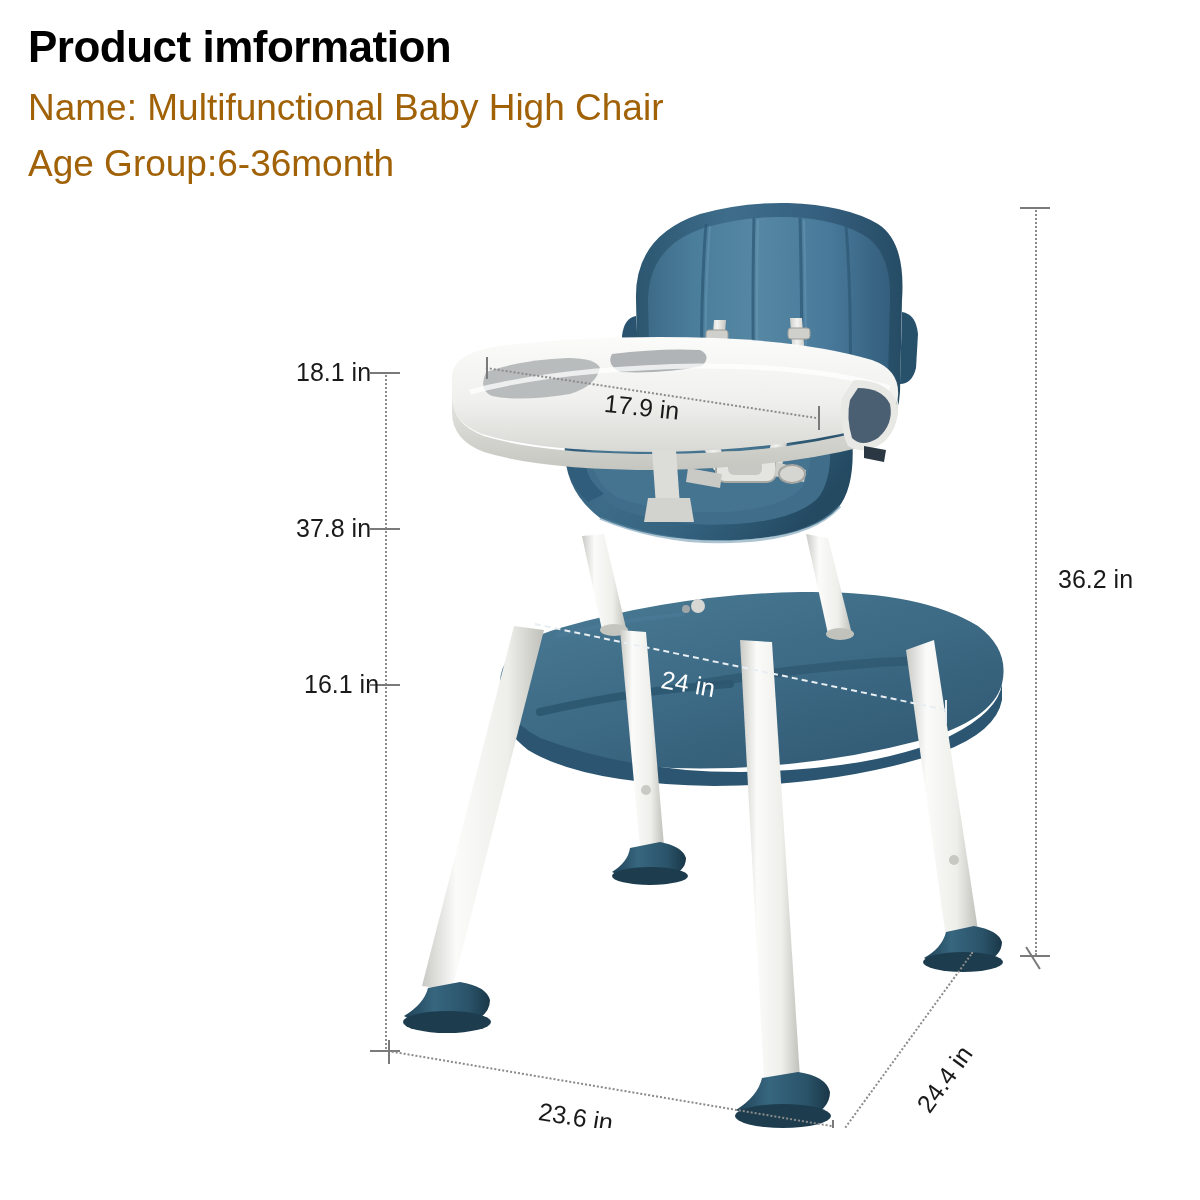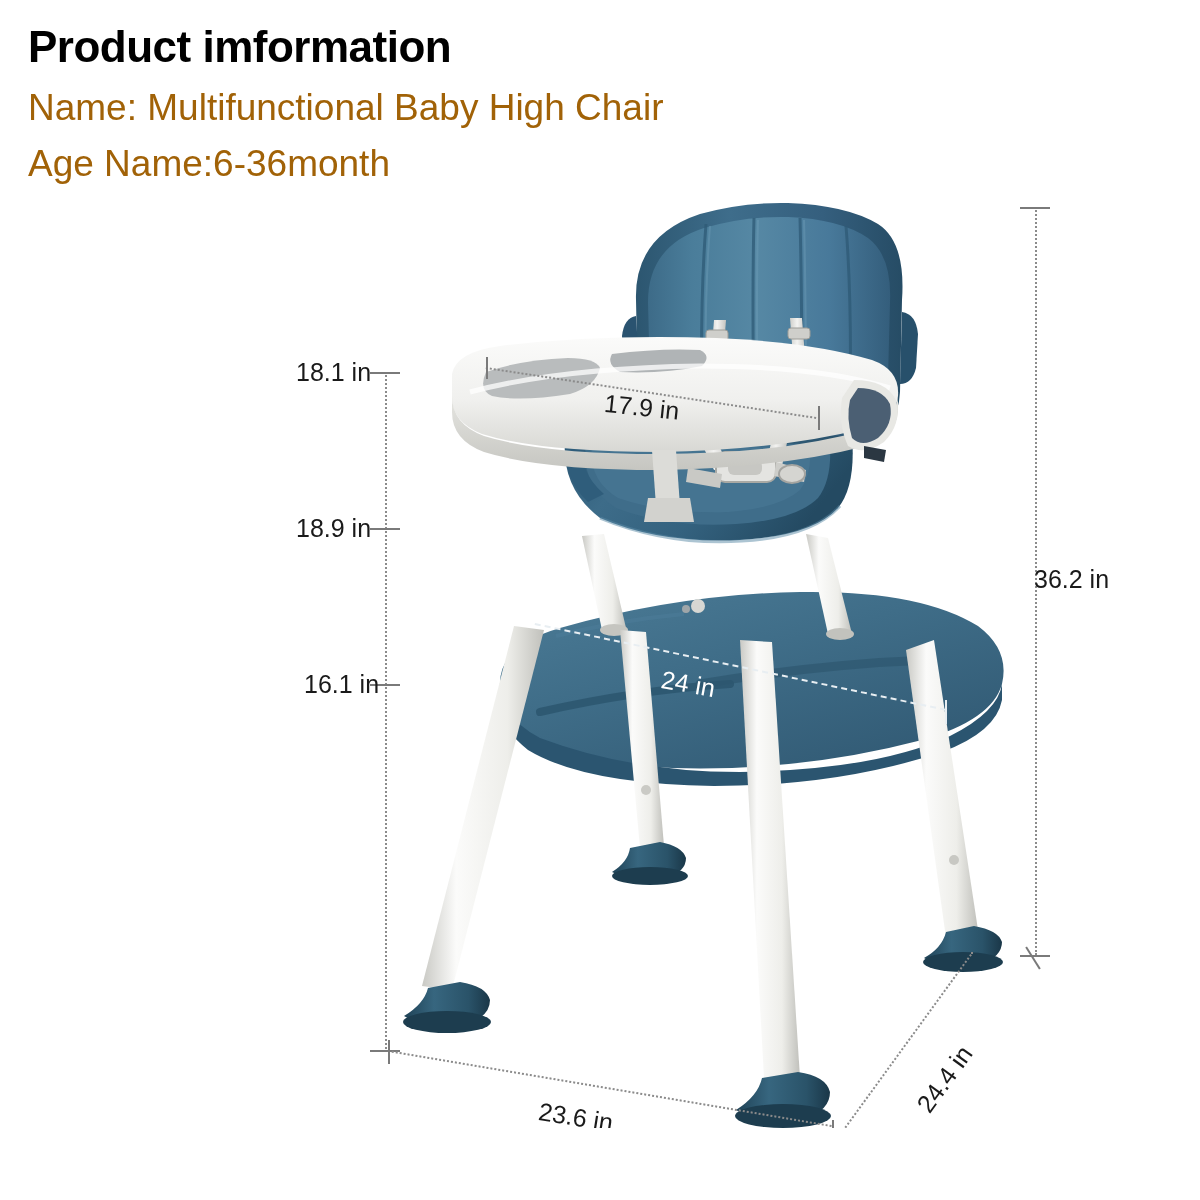--- a/index.html
+++ b/index.html
@@ -93,21 +93,21 @@
   }
 </style>
 </head>
 <body>
 
 <div id="page">
 
   <div id="info-block">
     <div id="info-title">Product imformation</div>
     <div class="info-line">Name: Multifunctional Baby High Chair</div>
-    <div class="info-line">Age Name:6-36month</div>
+    <div class="info-line">Age Group:6-36month</div>
   </div>
 
   <svg id="chair" viewBox="0 0 1200 1200">
     <defs>
       <linearGradient id="gCushion" x1="0" y1="0" x2="1" y2="0">
         <stop offset="0%" stop-color="#3d6b88"></stop>
         <stop offset="18%" stop-color="#4a7d9a"></stop>
         <stop offset="45%" stop-color="#5688a4"></stop>
         <stop offset="75%" stop-color="#48799a"></stop>
         <stop offset="100%" stop-color="#345e7c"></stop>
@@ -282,27 +282,27 @@
     </g>
   </svg>
 
   <div class="dotline-v" style="left:385px; top:372px; height:680px;"></div>
   <div class="tick-h" style="left:370px; top:372px; width:30px;"></div>
   <div class="tick-h" style="left:370px; top:528px; width:30px;"></div>
   <div class="tick-h" style="left:370px; top:684px; width:30px;"></div>
   <div class="tick-h" style="left:370px; top:1050px; width:30px;"></div>
 
   <div class="dim-label" style="left:296px; top:358px;">18.1 in</div>
-  <div class="dim-label" style="left:296px; top:514px;">18.9 in</div>
+  <div class="dim-label" style="left:296px; top:514px;">37.8 in</div>
   <div class="dim-label" style="left:304px; top:670px;">16.1 in</div>
 
   <div class="dotline-v" style="left:1035px; top:207px; height:748px;"></div>
   <div class="tick-h" style="left:1020px; top:207px; width:30px;"></div>
   <div class="tick-h" style="left:1020px; top:955px; width:30px;"></div>
-  <div class="dim-label" style="left:1034px; top:565px;">36.2 in</div>
+  <div class="dim-label" style="left:1058px; top:565px;">36.2 in</div>
 
   <div class="diag" style="left:486px; top:367px; width:334px; transform: rotate(8.6deg);"></div>
   <div class="tick-v" style="left:486px; top:357px; height:22px;"></div>
   <div class="tick-v" style="left:818px; top:406px; height:24px;"></div>
   <div class="dim-label" style="left:606px; top:389px; transform: rotate(6deg); transform-origin:0 0;">17.9 in</div>
 
   <div class="diag-white" style="left:535px; top:623px; width:420px; transform: rotate(11.8deg);"></div>
   <div class="tick-v" style="left:945px; top:700px; height:24px; border-left-color:#e8eef2;"></div>
   <div class="dim-label white" style="left:664px; top:665px; transform: rotate(10deg); transform-origin:0 0;">24 in</div>
 

